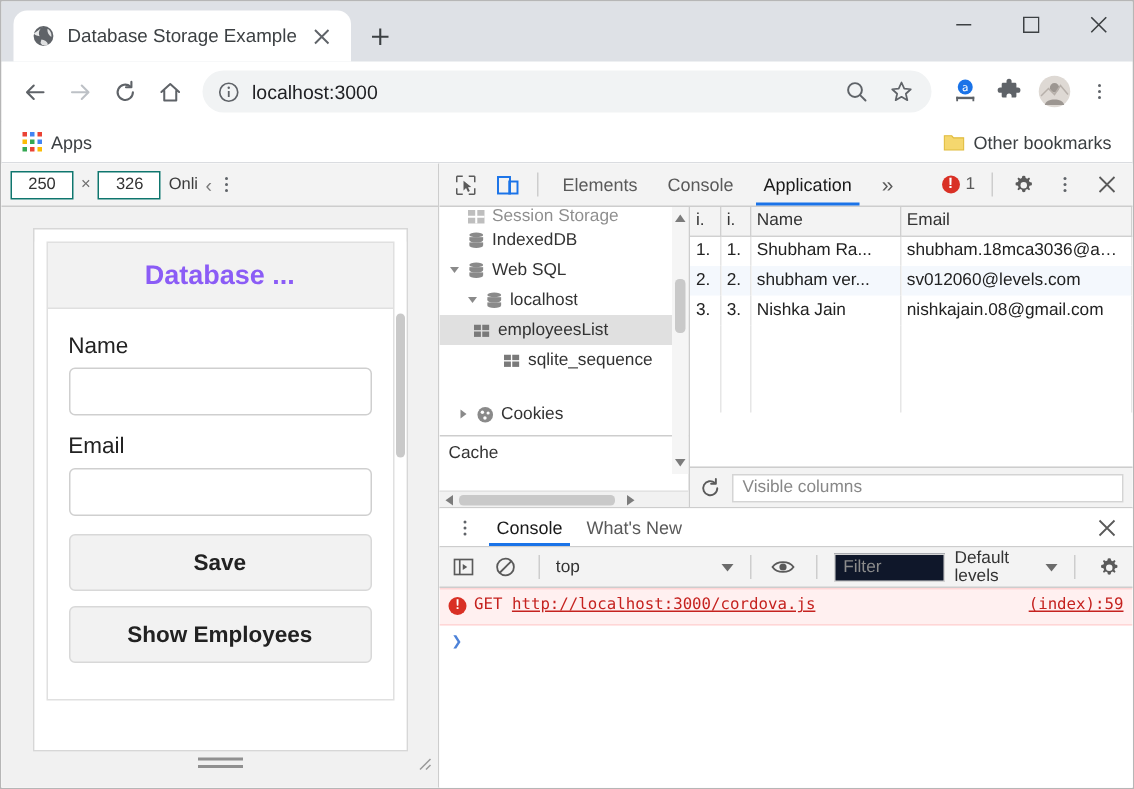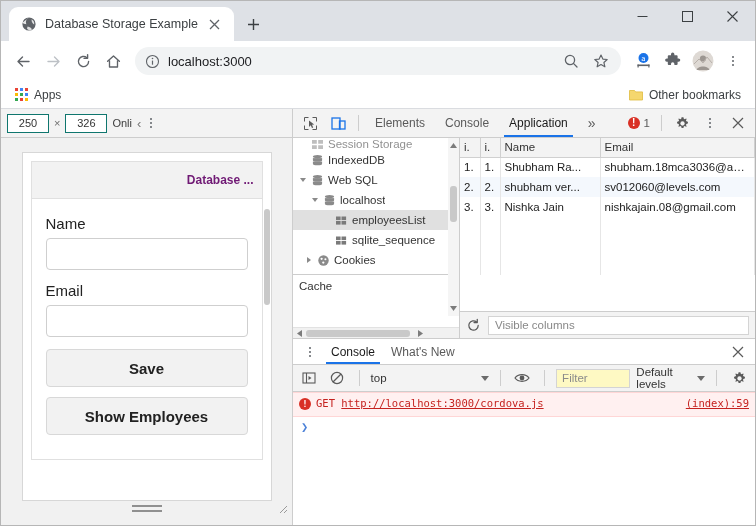--- a/index.html
+++ b/index.html
@@ -89,21 +89,21 @@
     align-items: center; position: relative; min-height: 0; overflow: hidden;
   }
   .device-screen {
     width: 250px; margin-top: 14px; background: #fff; border: 1px solid #d7d7d7;
     flex: 1; position: relative; overflow: hidden;
   }
   .page-body { padding: 0; background: #fff; height: 100%; font-family: "Liberation Sans", sans-serif; }
   .card { margin: 8px; border: 1px solid #e0e0e0; background: #fff; }
   .card-head {
     background: #f2f2f2; border-bottom: 1px solid #e0e0e0; padding: 11px 8px;
-    text-align: right; font-size: 12px; font-weight: bold; color: #701a75;
+    text-align: center; font-size: 18px; font-weight: bold; color: #8b5cf6;
     white-space: nowrap; overflow: hidden; text-overflow: ellipsis;
   }
   .card-body { padding: 10px 14px 14px; }
   .field-label { font-size: 15px; color: #222; margin: 6px 0 6px; }
   .field-input {
     width: 100%; height: 32px; border: 1px solid #cfcfcf; border-radius: 4px;
     background: #fff; margin-bottom: 12px;
   }
   .page-btn {
     width: 100%; height: 38px; background: #f2f2f2; border: 1px solid #d8d8d8;
@@ -214,21 +214,21 @@
   }
   .console-toolbar {
     height: 27px; flex: 0 0 27px; background: #f3f3f3; border-bottom: 1px solid #cdcdcd;
     display: flex; align-items: center; padding: 0 5px; gap: 6px; font-size: 11.5px; color: #444;
   }
   .ctx-select { display: flex; align-items: center; gap: 5px; min-width: 118px; }
   .ctx-label { font-size: 11.5px; color: #333; }
   .caret-down { width: 0; height: 0; border-left: 4px solid transparent; border-right: 4px solid transparent;
                 border-top: 5px solid #6b6b6b; }
   .filter-input {
-    width: 86px; height: 19px; background: #fef9c3; border: 1px solid #d4d4d4;
+    width: 86px; height: 19px; background: #0f172a; border: 1px solid #d4d4d4;
     display: flex; align-items: center; padding: 0 5px; color: #8b8b8b; font-size: 11.5px;
   }
   .levels { display: flex; align-items: center; gap: 5px; color: #333; font-size: 11.5px; }
   .console-body { flex: 1; overflow: hidden; background: #fff; }
   .console-error {
     background: #fff0f0; border-top: 1px solid #ffd6d6; border-bottom: 1px solid #ffd6d6;
     display: flex; align-items: flex-start; padding: 3px 6px 4px; gap: 5px;
     font-family: "DejaVu Sans Mono", monospace; font-size: 10.5px; color: #c5221f; line-height: 1.5;
   }
   .ce-icon { width: 12px; height: 12px; border-radius: 50%; background: #d93025; flex: 0 0 12px;
@@ -540,21 +540,21 @@
                   <ellipse cx="6.5" cy="2.6" rx="4.6" ry="1.6" fill="#8a8a8a"></ellipse>
                   <rect x="1.9" y="4.1" width="9.2" height="1.9" fill="#8a8a8a"></rect>
                   <ellipse cx="6.5" cy="6.2" rx="4.6" ry="1.5" fill="#8a8a8a"></ellipse>
                   <rect x="1.9" y="7.6" width="9.2" height="1.9" fill="#8a8a8a"></rect>
                   <ellipse cx="6.5" cy="9.8" rx="4.6" ry="1.5" fill="#8a8a8a"></ellipse>
                 </svg>
               </span>
               <span class="tlabel">localhost</span>
             </div>
 
-            <div class="tnode selected" style="padding-left:40px;">
+            <div class="tnode selected" style="padding-left:20px;">
               <span class="ticon">
                 <svg width="13" height="13" viewBox="0 0 13 13">
                   <rect x="1" y="2.5" width="4.6" height="3.6" fill="#7a7a7a"></rect>
                   <rect x="6.5" y="2.5" width="4.6" height="3.6" fill="#7a7a7a"></rect>
                   <rect x="1" y="7" width="4.6" height="3.6" fill="#7a7a7a"></rect>
                   <rect x="6.5" y="7" width="4.6" height="3.6" fill="#7a7a7a"></rect>
                 </svg>
               </span>
               <span class="tlabel">employeesList</span>
             </div>
@@ -564,21 +564,21 @@
                 <svg width="13" height="13" viewBox="0 0 13 13">
                   <rect x="1" y="2.5" width="4.6" height="3.6" fill="#7a7a7a"></rect>
                   <rect x="6.5" y="2.5" width="4.6" height="3.6" fill="#7a7a7a"></rect>
                   <rect x="1" y="7" width="4.6" height="3.6" fill="#7a7a7a"></rect>
                   <rect x="6.5" y="7" width="4.6" height="3.6" fill="#7a7a7a"></rect>
                 </svg>
               </span>
               <span class="tlabel">sqlite_sequence</span>
             </div>
 
-            <div class="tnode" style="padding-left:10px;">
+            <div class="tnode" style="padding-left:10px;margin-top:16px;">
               <span class="tw">
                   <i class="tri"></i>
                 </span>
               <span class="ticon">
                 <svg width="13" height="13" viewBox="0 0 13 13">
                   <circle cx="6.5" cy="6.5" r="5.2" fill="#8a8a8a"></circle>
                   <circle cx="4.6" cy="4.8" r="1.15" fill="#fff"></circle>
                   <circle cx="8.4" cy="5.3" r="1.05" fill="#fff"></circle>
                   <circle cx="6.3" cy="8.6" r="1.15" fill="#fff"></circle>
                 </svg>

